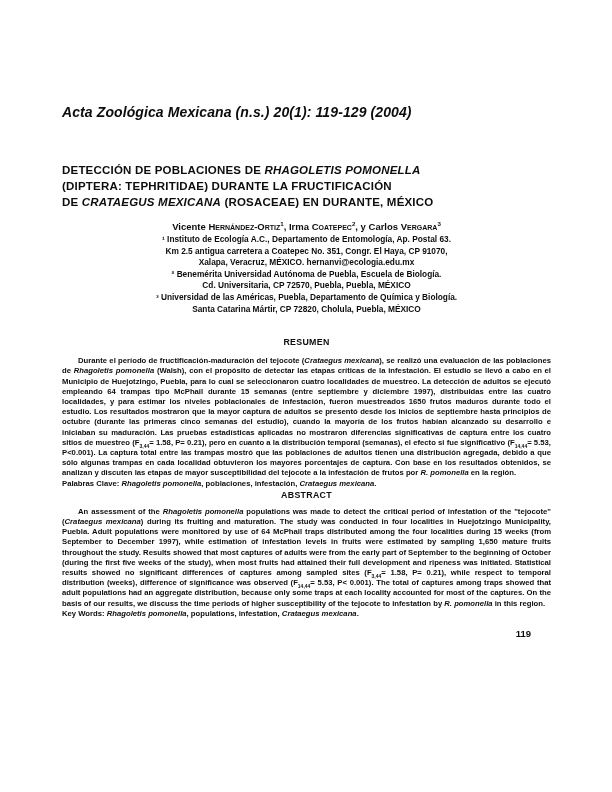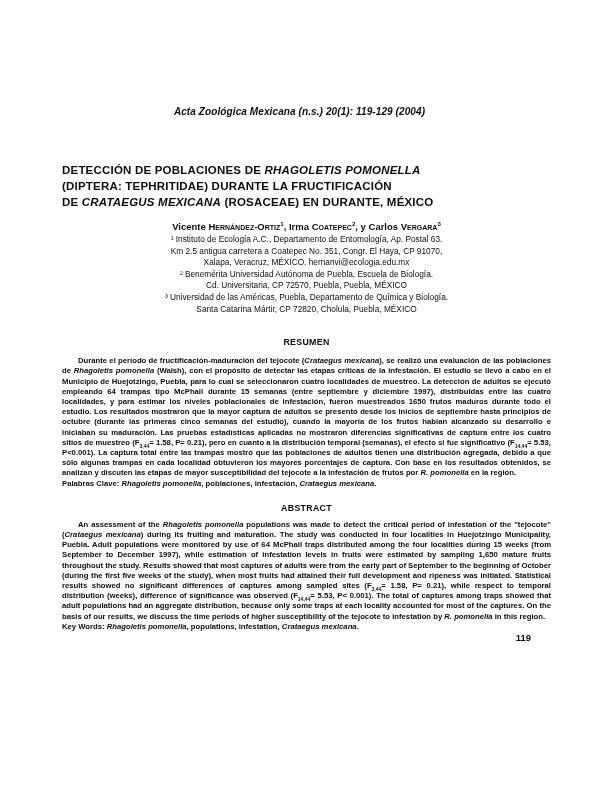--- a/index.html
+++ b/index.html
@@ -12,61 +12,62 @@
     position:relative;
     width:612px; height:792px;
     background:#ffffff;
     color:#0d0d0d;
     overflow:hidden;
     box-sizing:border-box;
     padding-top:106px;
   }
   .content { margin-left:62px; width:489px; }
   .journal-header {
-    font-size:10px; font-weight:bold; font-style:italic;
-    text-align:center; padding-right:14px; line-height:12px;
+    font-size:14px; font-weight:bold; font-style:italic;
+    text-align:left; padding-right:14px; line-height:12px;
     letter-spacing:0.1px;
   }
   .paper-title {
     margin-top:44px;
     font-size:11.5px; font-weight:bold;
     text-align:left; line-height:16px; letter-spacing:0.2px;
   }
   .authors {
     margin-top:11px;
     font-size:9.5px; font-weight:bold;
     text-align:center; line-height:12px;
   }
   .affiliations {
     margin-top:1px;
-    font-size:8.3px; font-weight:normal;
+    font-size:8.3px; font-weight:bold;
     text-align:center; line-height:11.6px;
   }
   .section-heading {
     font-size:8.8px; font-weight:bold;
     text-align:center; line-height:12px; letter-spacing:0.3px;
   }
   .resumen-heading { margin-top:21px; }
-  .abstract-heading { margin-top:13px; }
+  .abstract-heading { margin-top:0; }
   .abs-par {
     margin-top:8px;
     font-size:7.7px; font-weight:bold;
     line-height:10.2px;
     text-align:justify;
     text-indent:16px;
   }
   .abstract-par { margin-top:6px; }
   .kw-line {
     font-size:7.7px; font-weight:bold;
     line-height:10.2px; text-align:justify;
   }
   .it { font-style:italic; }
   .sc { font-variant:small-caps;margin-top:32px; }
   sub, sup { font-size:0.65em; line-height:0; }
   .page-number {
+    margin-top:9px;
     font-size:9.5px; font-weight:bold;
     text-align:right; padding-right:20px;
   }
 </style>
 </head>
 <body>
 
 <div class="page">
   <div class="content">
 

